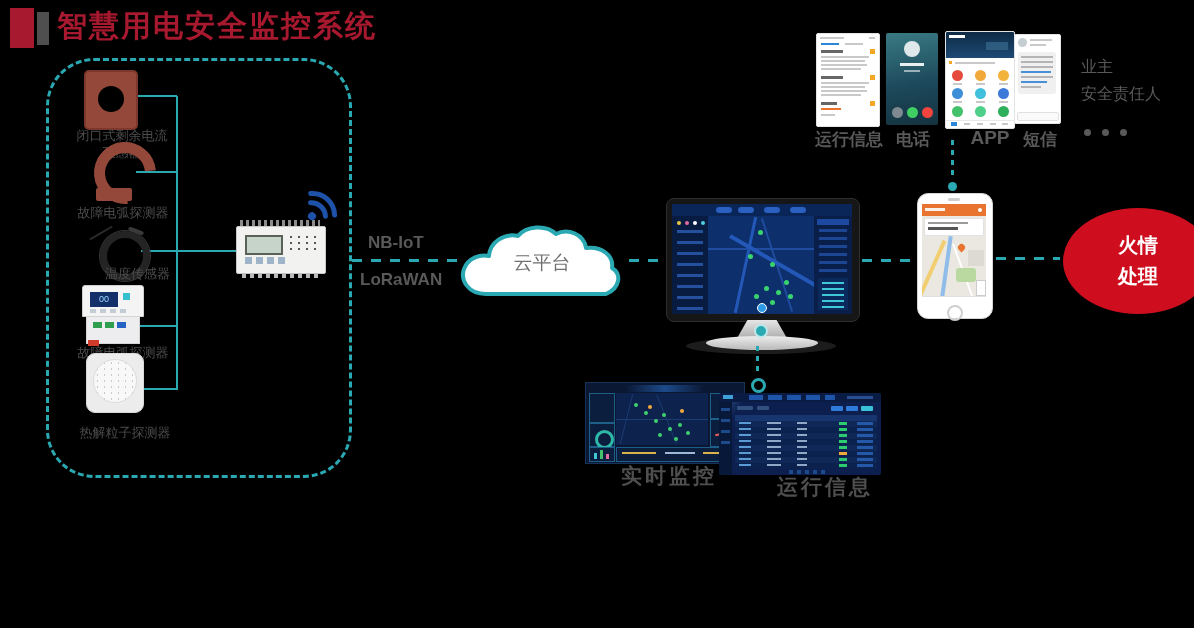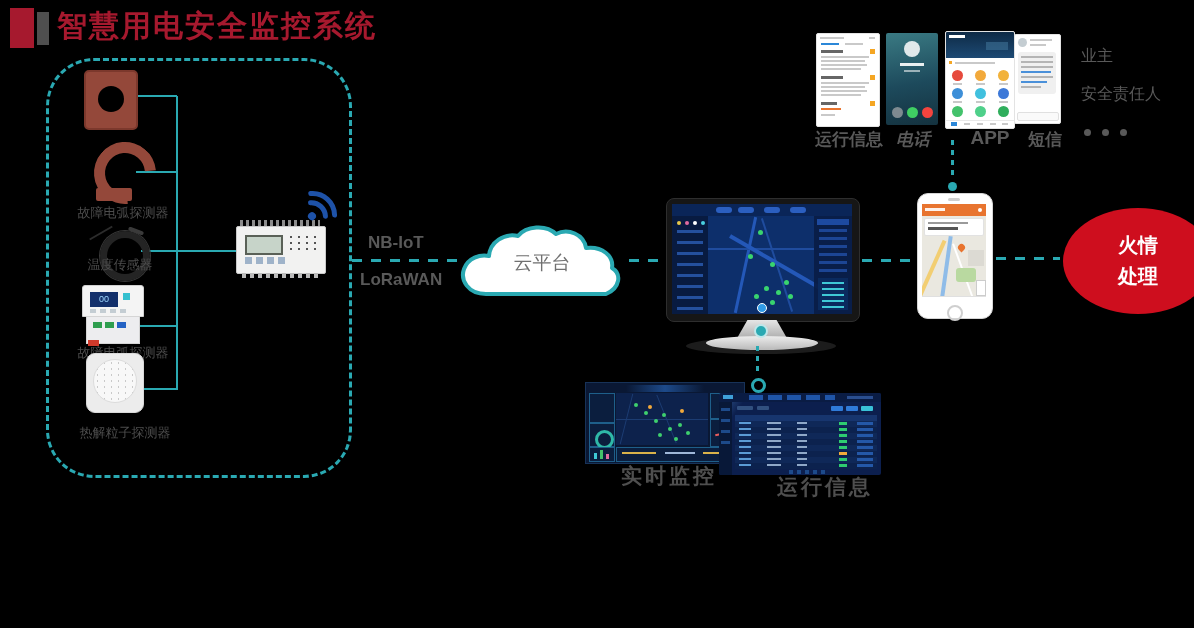--- a/index.html
+++ b/index.html
@@ -146,29 +146,31 @@
   <div class="abs busline" style="left:176px;top:96px;width:2px;height:294px;"></div>
   <div class="abs busline" style="left:133px;top:95px;width:44px;height:2px;"></div>
   <div class="abs busline" style="left:136px;top:171px;width:41px;height:2px;"></div>
   <div class="abs busline" style="left:141px;top:250px;width:95px;height:2px;"></div>
   <div class="abs busline" style="left:139px;top:325px;width:38px;height:2px;"></div>
   <div class="abs busline" style="left:143px;top:388px;width:34px;height:2px;"></div>
 
   <div class="abs ct-closed">
     <div class="abs ct-hole"></div>
   </div>
+  <div class="abs sensor-label preline" style="left:58px;top:128px;width:128px;">闭口式剩余电流
+互感器</div>
 
   <div class="abs ct-open-ring"></div>
   <div class="abs ct-open-base"></div>
   <div class="abs sensor-label" style="left:58px;top:205px;width:130px;">故障电弧探测器</div>
 
   <div class="abs temp-tail1"></div>
   <div class="abs temp-ring"></div>
   <div class="abs temp-tail2"></div>
-  <div class="abs sensor-label" style="left:70px;top:257px;width:100px;">温度传感器</div>
+  <div class="abs sensor-label" style="left:70px;top:266px;width:100px;text-align:right;">温度传感器</div>
 
   <div class="abs arc-top">
     <div class="abs arc-screen">00</div>
     <div class="abs arc-led"></div>
     <div class="abs arc-btnrow"></div>
   </div>
   <div class="abs arc-bottom">
     <div class="abs arc-g1"></div>
     <div class="abs arc-g2"></div>
     <div class="abs arc-b1"></div>
@@ -338,25 +340,25 @@
     <span class="stub" style="left:6px;top:26px;width:32px;height:1.5px;background:#B5B5B5;"></span>
     <span class="stub" style="left:6px;top:31px;width:32px;height:1.5px;background:#B5B5B5;"></span>
     <span class="stub" style="left:6px;top:36px;width:30px;height:1.5px;background:#4A90D9;"></span>
     <span class="stub" style="left:6px;top:41px;width:32px;height:1.5px;background:#B5B5B5;"></span>
     <span class="stub" style="left:6px;top:46px;width:26px;height:1.5px;background:#4A90D9;"></span>
     <span class="stub" style="left:6px;top:51px;width:20px;height:1.5px;background:#B5B5B5;"></span>
     <span class="stub" style="left:2px;top:77px;width:40px;height:7px;background:#FAFAFA;border:1px solid #E0E0E0;border-radius:2px;"></span>
   </div>
 
   <div class="abs app-label" style="left:814px;top:128px;width:70px;">运行信息</div>
-  <div class="abs app-label" style="left:891px;top:128px;width:44px;font-style:italic;">电话</div>
+  <div class="abs app-label" style="left:891px;top:128px;width:44px;">电话</div>
   <div class="abs app-label" style="left:962px;top:127px;width:56px;font-size:19px;">APP</div>
-  <div class="abs app-label" style="left:1018px;top:128px;width:44px;text-align:right;">短信</div>
-
-  <div class="abs recip" style="left:1081px;top:46px;">业主</div>
+  <div class="abs app-label" style="left:1018px;top:128px;width:44px;">短信</div>
+
+  <div class="abs recip" style="left:1081px;top:57px;">业主</div>
   <div class="abs recip" style="left:1081px;top:84px;">安全责任人</div>
   <div class="abs dotrow" style="left:1084px;top:122px;"><span></span><span></span><span></span></div>
 
   <div class="abs dash1">
     <div class="abs d1-title"></div>
     <div class="d1-panel" style="left:3px;top:10px;width:24px;height:28px;"></div>
     <div class="d1-panel" style="left:3px;top:40px;width:24px;height:22px;">
       <div class="abs d1-donut"></div>
     </div>
     <div class="abs d1-map">

